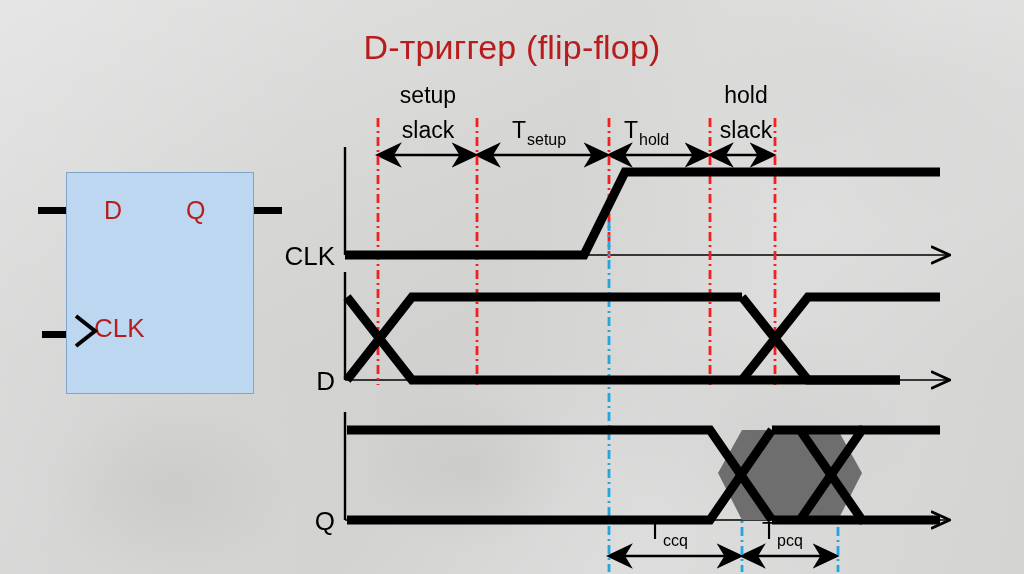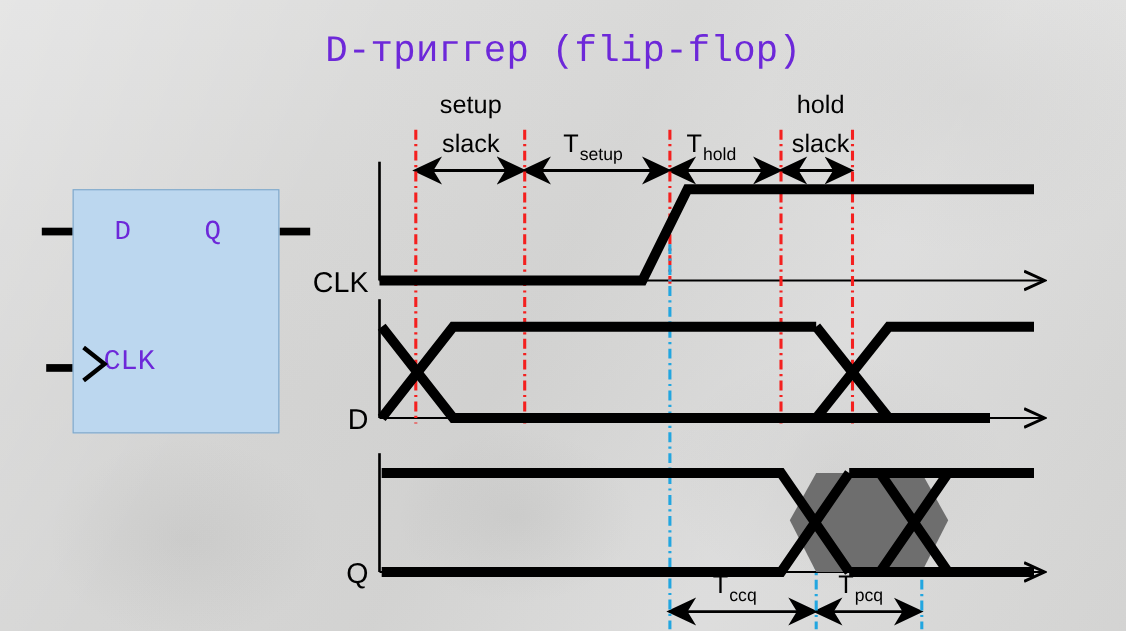--- a/index.html
+++ b/index.html
@@ -23,21 +23,21 @@
       radial-gradient(ellipse 180px 130px at 170px 490px, rgba(120,120,110,0.10), rgba(255,255,255,0) 70%),
       radial-gradient(ellipse 150px 110px at 470px 470px, rgba(110,110,100,0.09), rgba(255,255,255,0) 72%),
       radial-gradient(ellipse 220px 150px at 760px 430px, rgba(120,118,108,0.07), rgba(255,255,255,0) 72%),
       radial-gradient(ellipse 260px 200px at 880px 90px, rgba(150,148,140,0.10), rgba(255,255,255,0) 70%),
       linear-gradient(118deg, rgba(255,255,255,0.30) 0%, rgba(255,255,255,0.05) 28%, rgba(200,198,192,0.10) 48%, rgba(255,255,255,0.22) 70%, rgba(210,208,202,0.10) 100%),
       linear-gradient(180deg, #dcdbd8 0%, #d6d5d2 35%, #d3d2cf 62%, #d5d4d1 100%);
     filter: saturate(0.25);
   }
   #stage > * { position: absolute; }
 
-  .txt { position: absolute; color: #6d28d9; white-space: nowrap; font-family: Liberation Mono, monospace; }
+  .txt { position: absolute; color: #b91c1c; white-space: nowrap; }
 
   #title {
     left: 0; top: 28px; width: 1024px;
     text-align: center;
     font-size: 34px;
     font-weight: 400;
     letter-spacing: 0.2px;
   }
   
   #title-inner { display: inline-block; transform: translateX(0px); }

